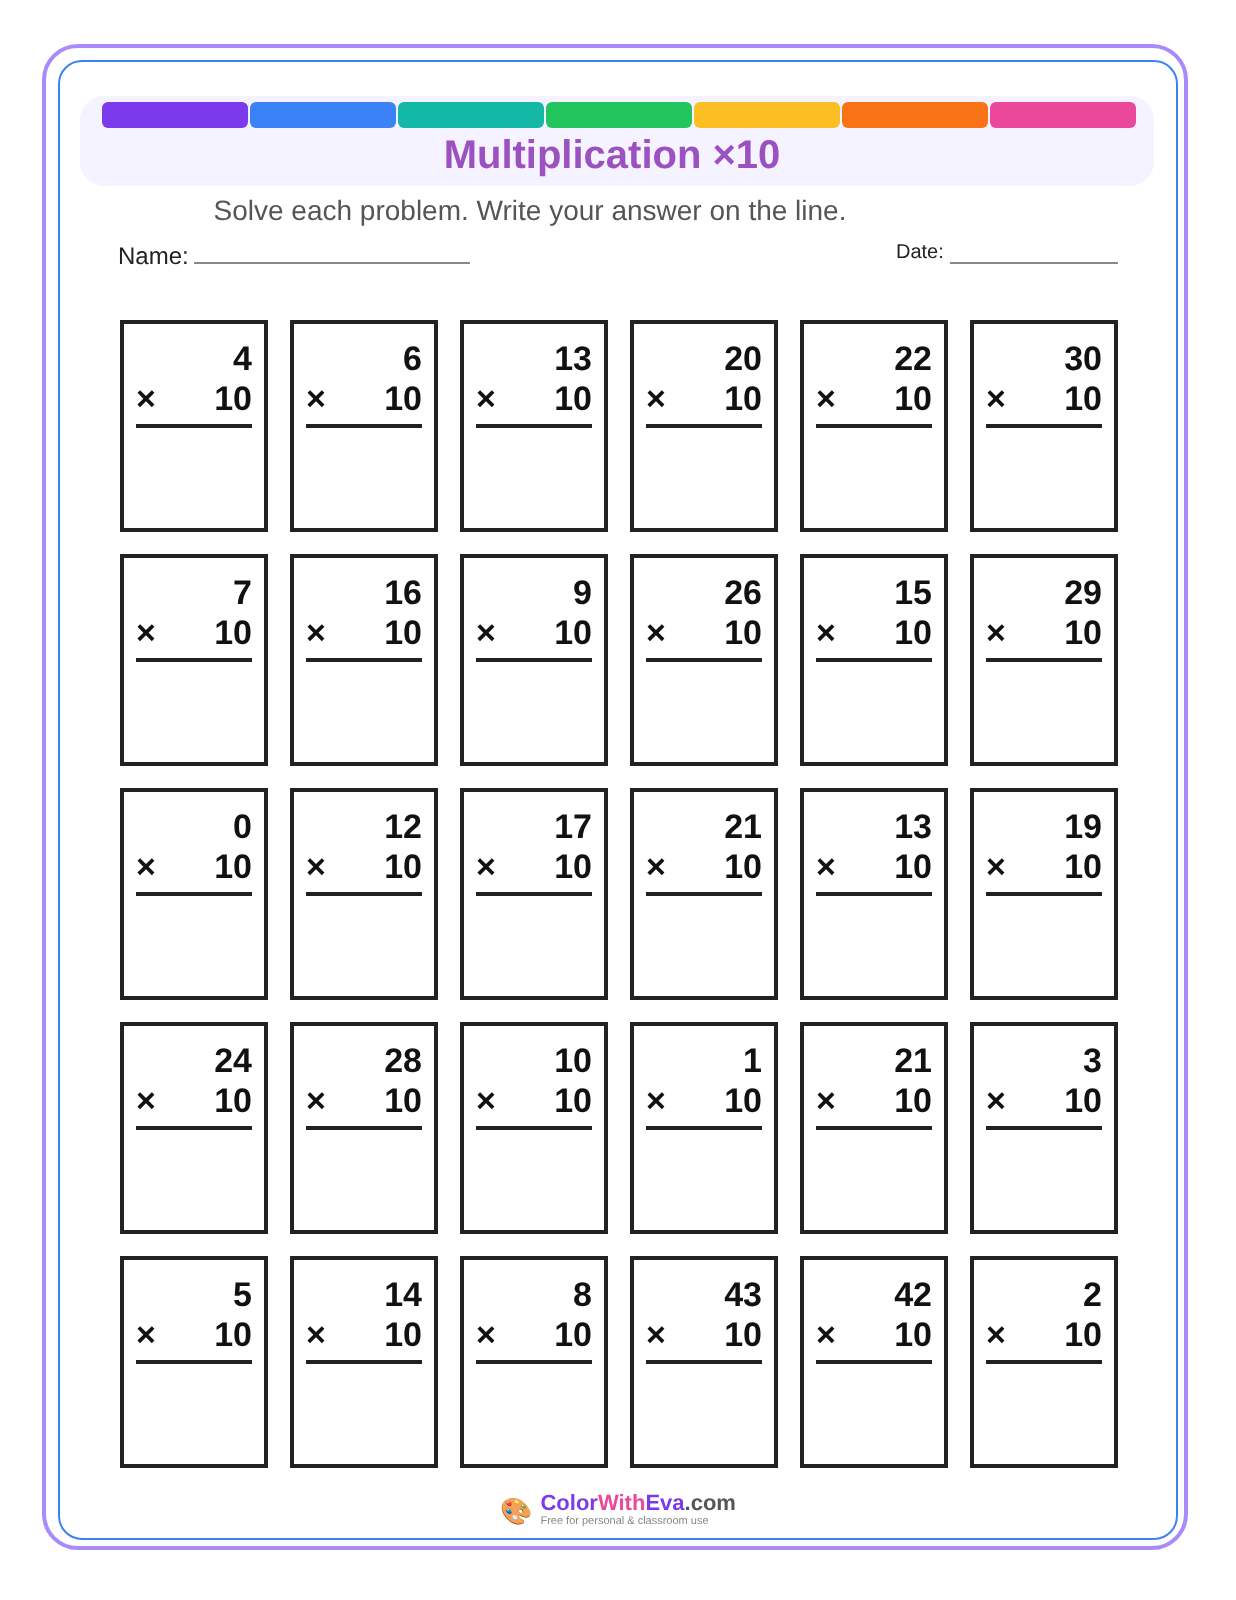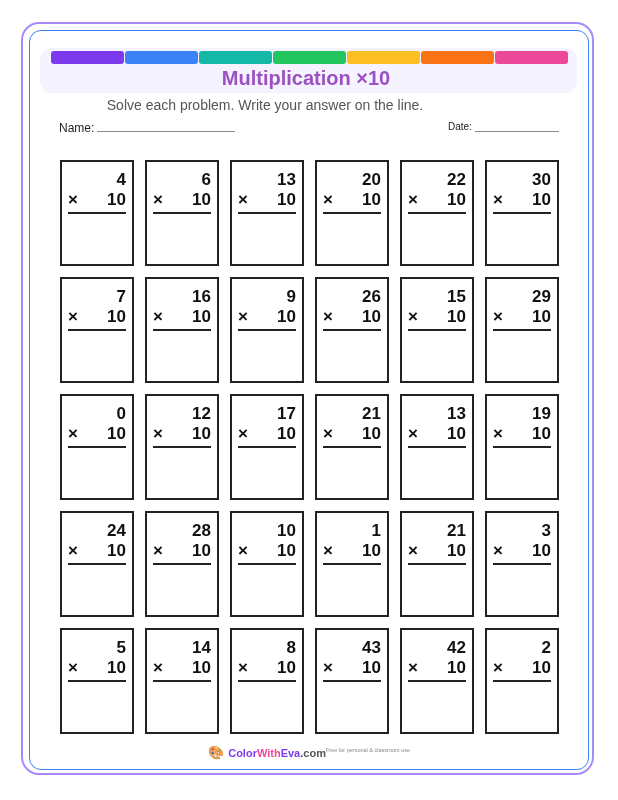--- a/index.html
+++ b/index.html
@@ -59,21 +59,21 @@
     .card .bottom {
       position: absolute; right: 6px; top: 28px; font-size: 17px; font-weight: bold; color: #111; line-height: 20px;
     }
     .card .rule {
       position: absolute; left: 6px; right: 6px; top: 50px; border-top: 2px solid #222;
     }
     .footer {
       position: absolute; left: 0; top: 746px; width: 618px; display: flex; justify-content: center; align-items: center;
     }
     .footer .logo-icon { font-size: 13px; margin-right: 4px; line-height: 14px; }
-    .footer .brand { display: flex; flex-direction: row; }
+    .footer .brand { display: flex; flex-direction: column; }
     .footer .brand-name { font-size: 11px; font-weight: bold; line-height: 12px; }
     .footer .tagline { font-size: 5.5px; color: #888; line-height: 7px; }
   </style>
 </head>
 <body>
 
 <div class="outer"></div>
 <div class="inner"></div>
 
 <div class="header-band"></div>

